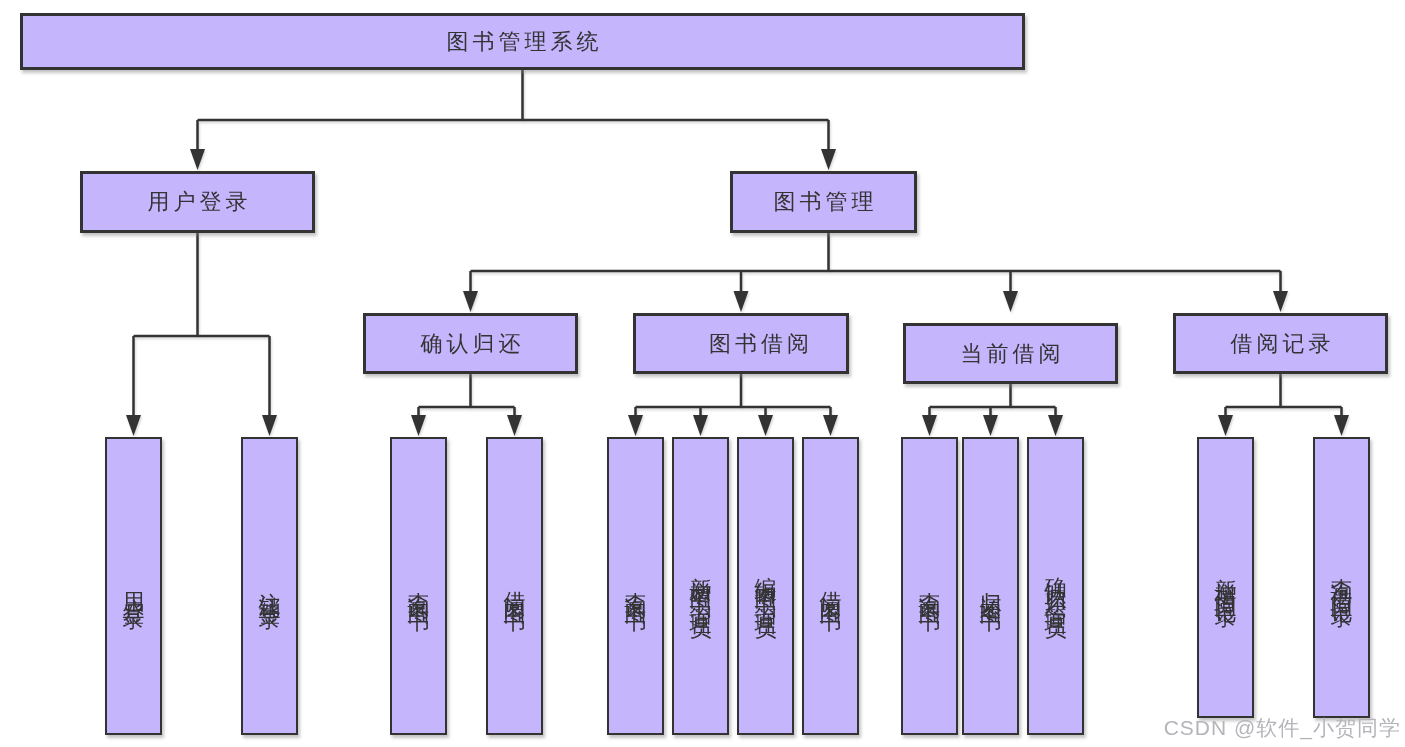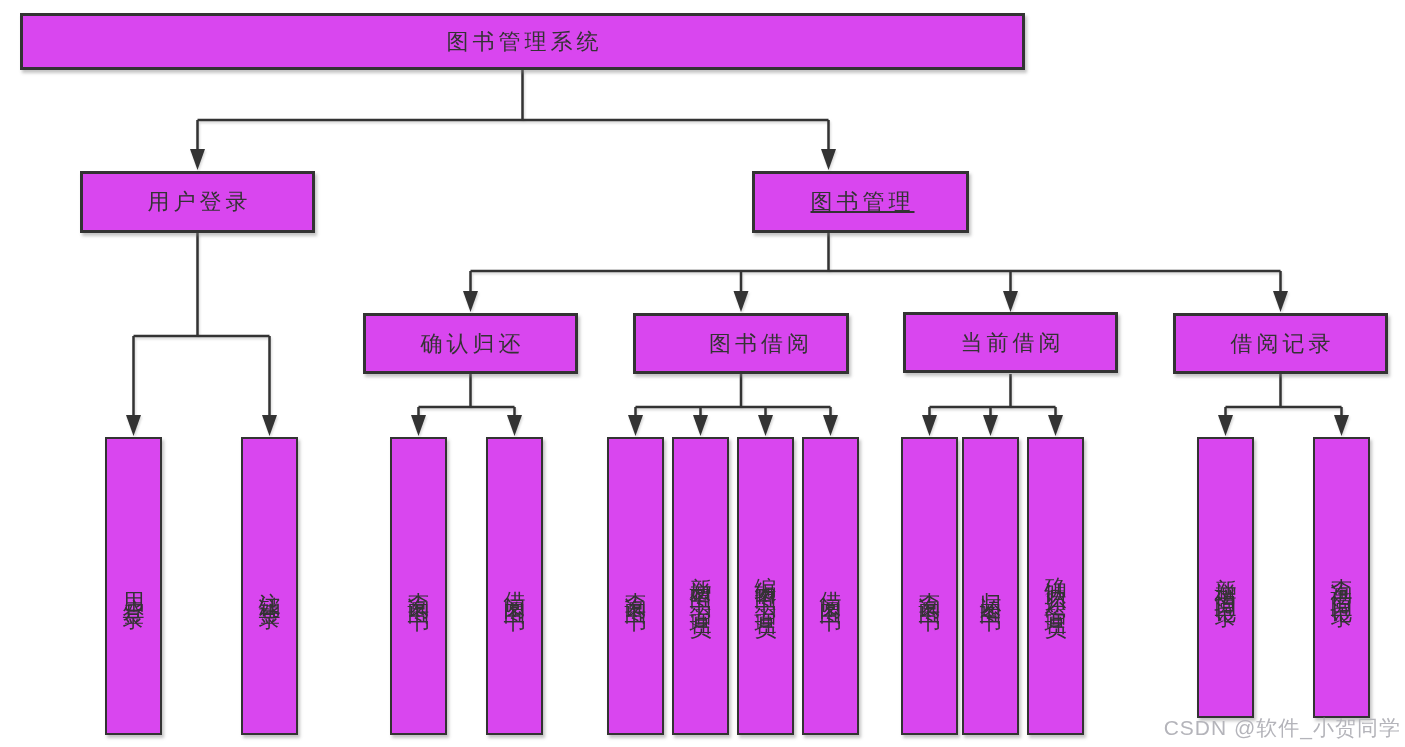--- a/index.html
+++ b/index.html
@@ -16,21 +16,21 @@
     overflow: hidden;
   }
   #connectors {
     position: absolute;
     left: 0; top: 0;
     filter: drop-shadow(1.5px 2.5px 1px rgba(140,140,140,0.35));
   }
   .node {
     position: absolute;
     box-sizing: border-box;
-    background: #d946ef;
+    background: #c4b5fd;
     border: 3px solid #333333;
     color: #333333;
     display: flex;
     align-items: center;
     justify-content: center;
     box-shadow: 2px 3px 3px rgba(125,125,125,0.45);
   }
   .node .lbl {
     font-size: 22px;
     letter-spacing: 4px;
@@ -109,31 +109,31 @@
     </g>
   </svg>
 
   <div class="node" style="left:20px;top:13px;width:1005px;height:57px;">
     <span class="lbl">图书管理系统</span>
   </div>
 
   <div class="node" style="left:80px;top:171px;width:235px;height:62px;">
     <span class="lbl">用户登录</span>
   </div>
-  <div class="node" style="left:752px;top:171px;width:217px;height:62px;text-decoration:underline;">
+  <div class="node" style="left:730px;top:171px;width:187px;height:62px;">
     <span class="lbl">图书管理</span>
   </div>
 
   <div class="node" style="left:363px;top:313px;width:215px;height:61px;">
     <span class="lbl">确认归还</span>
   </div>
   <div class="node" style="left:633px;top:313px;width:216px;height:61px;padding-left:36px;">
     <span class="lbl">图书借阅</span>
   </div>
-  <div class="node" style="left:903px;top:312px;width:215px;height:61px;">
+  <div class="node" style="left:903px;top:323px;width:215px;height:61px;">
     <span class="lbl">当前借阅</span>
   </div>
   <div class="node" style="left:1173px;top:313px;width:215px;height:61px;font-family:Liberation Serif, serif;">
     <span class="lbl">借阅记录</span>
   </div>
 
   <div class="node leaf" style="left:105px;top:437px;width:57px;height:298px;">
     <span class="vtext">用户登录</span>
   </div>
   <div class="node leaf" style="left:241px;top:437px;width:57px;height:298px;">

